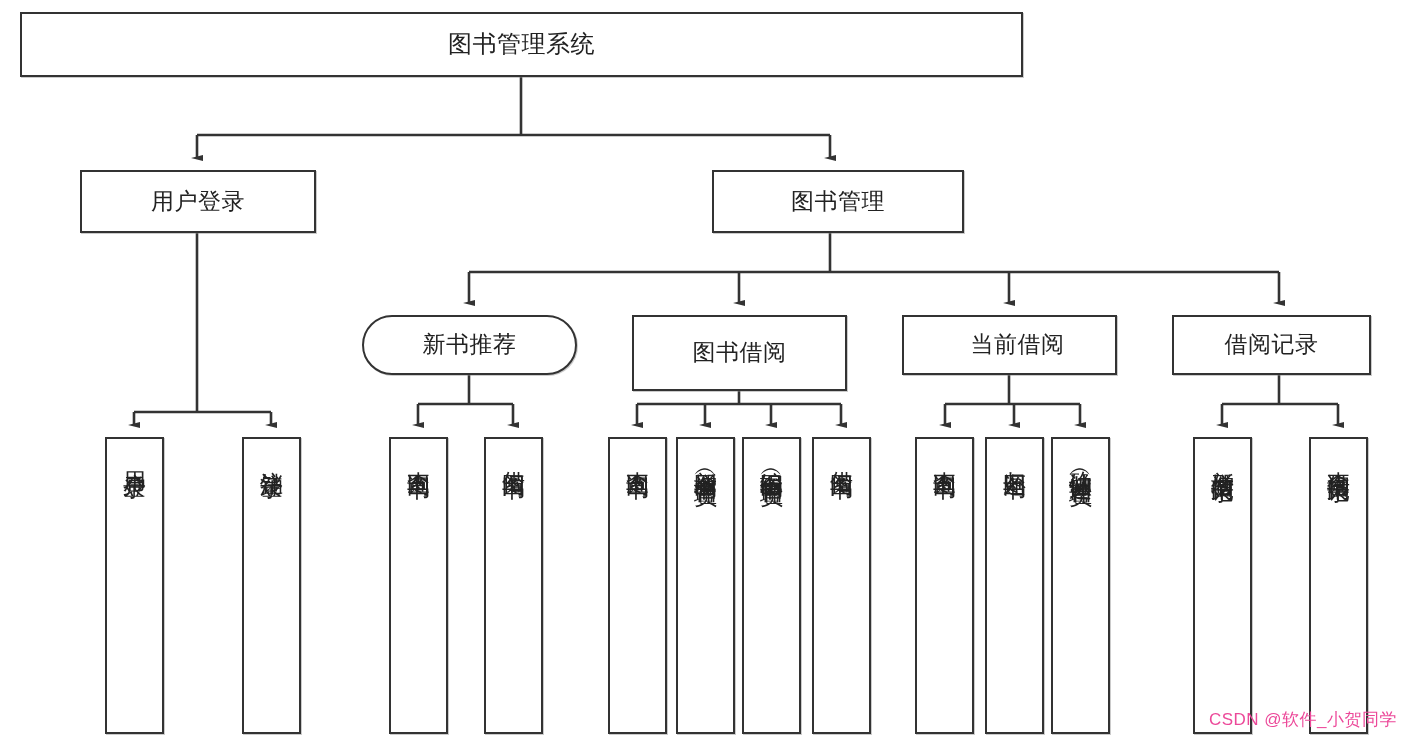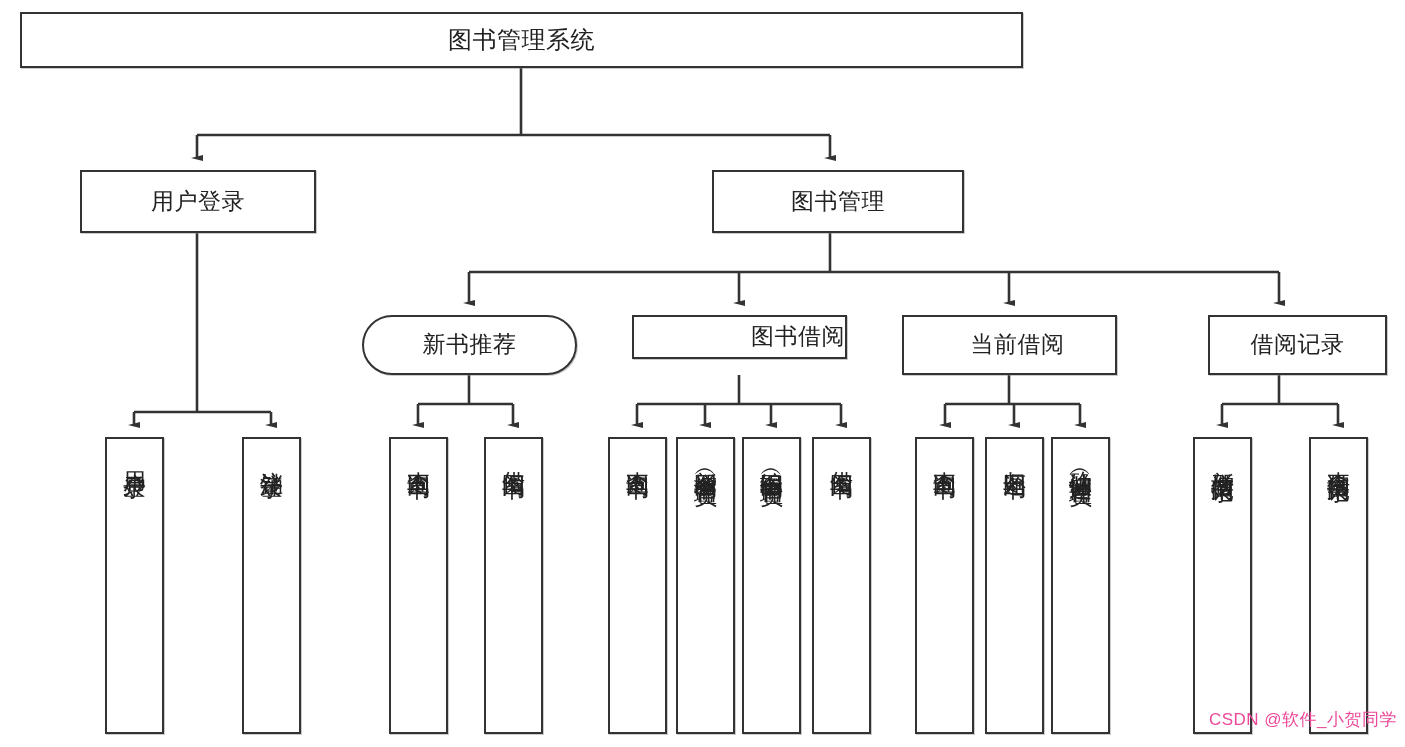--- a/index.html
+++ b/index.html
@@ -123,41 +123,41 @@
       <path d="M1014,404 L1014,425" marker-end="url(#arrow)"></path>
       <path d="M1080,404 L1080,425" marker-end="url(#arrow)"></path>
 
       <path d="M1279,375 L1279,404"></path>
       <path d="M1222,404 L1338,404"></path>
       <path d="M1222,404 L1222,425" marker-end="url(#arrow)"></path>
       <path d="M1338,404 L1338,425" marker-end="url(#arrow)"></path>
     </g>
   </svg>
 
-  <div class="node horiz root" style="left:20px; top:12px; width:1003px; height:56px;">
+  <div class="node horiz root" style="left:20px; top:12px; width:1003px; height:65px;">
     <span class="lbl">图书管理系统</span>
   </div>
 
   <div class="node horiz" style="left:80px; top:170px; width:236px; height:63px;">
     <span class="lbl">用户登录</span>
   </div>
   <div class="node horiz" style="left:712px; top:170px; width:252px; height:63px;">
     <span class="lbl">图书管理</span>
   </div>
 
   <div class="node horiz" style="left:362px; top:315px; width:215px; height:60px;border-radius:30px;">
     <span class="lbl">新书推荐</span>
   </div>
-  <div class="node horiz" style="left:632px; top:315px; width:215px; height:44px;justify-content:flex-end;">
+  <div class="node horiz" style="left:632px; top:315px; width:215px; height:76px;">
     <span class="lbl">图书借阅</span>
   </div>
   <div class="node horiz" style="left:902px; top:315px; width:215px; height:60px;padding-left:16px;">
     <span class="lbl">当前借阅</span>
   </div>
-  <div class="node horiz" style="left:1172px; top:315px; width:179px; height:60px;margin-left:36px;">
+  <div class="node horiz" style="left:1172px; top:315px; width:199px; height:60px;">
     <span class="lbl">借阅记录</span>
   </div>
 
   <div class="node leaf" style="left:105px; top:437px; width:59px; height:297px;">
     <span class="lbl">用户登录</span>
   </div>
   <div class="node leaf" style="left:242px; top:437px; width:59px; height:297px;">
     <span class="lbl">注销登录</span>
   </div>
 

